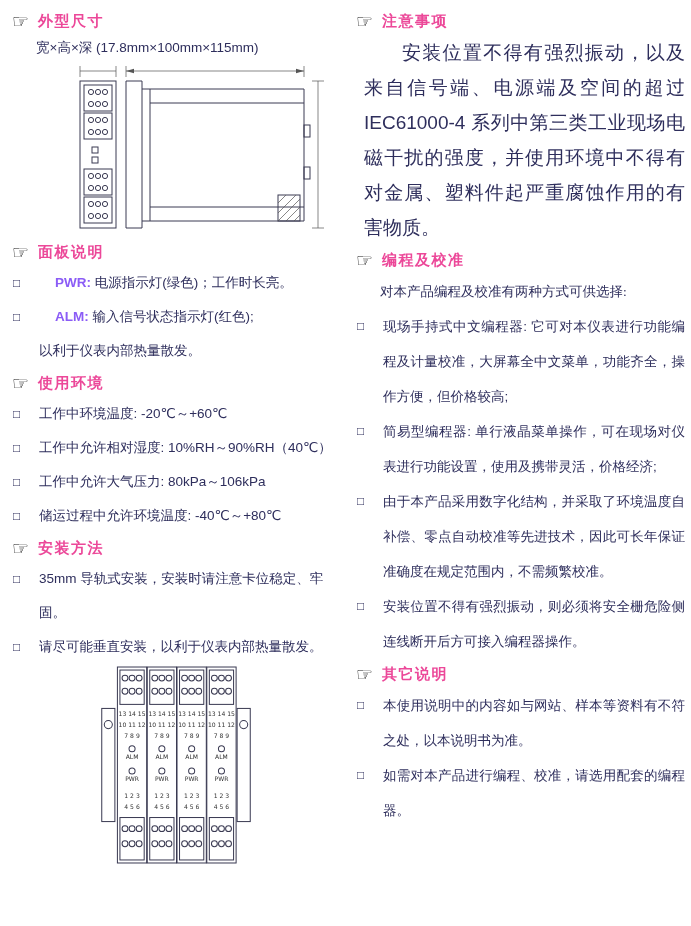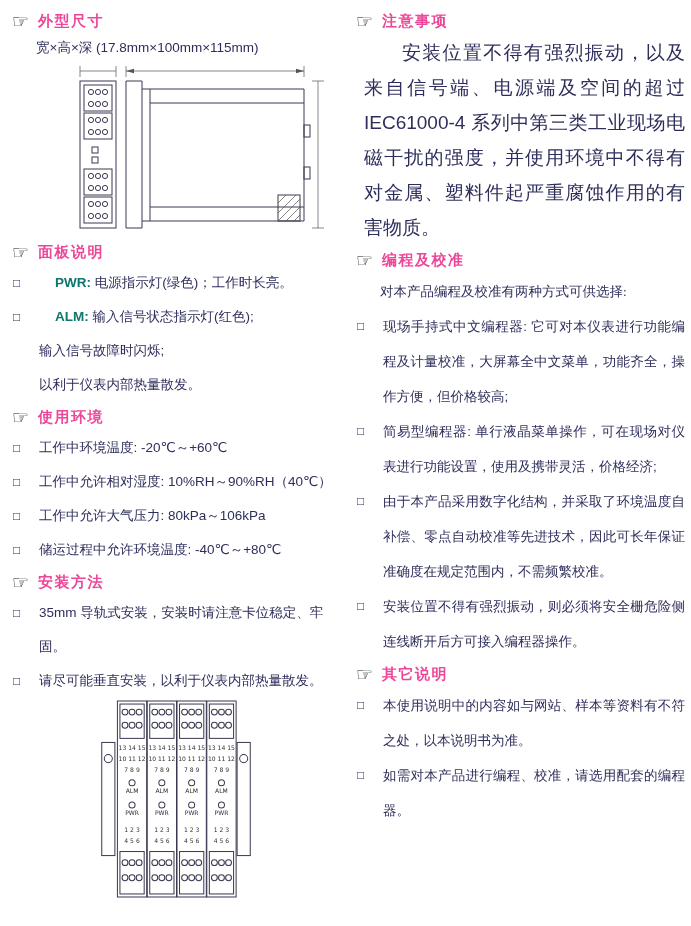--- a/index.html
+++ b/index.html
@@ -11,21 +11,21 @@
   .page{display:flex;padding:6px 6px 0 10px;gap:13px;}
   .col{width:331px;}
   .sec-header{display:flex;align-items:center;gap:9px;margin:6px 0 4px 2px;}
   .hand{font-size:19px;color:#111;line-height:1;}
   .sec-title{font-weight:bold;font-size:15px;color:#ec4899;letter-spacing:1.5px;}
   .sub-line{font-size:13.5px;margin:8px 0 2px 26px;}
   .item{display:flex;font-size:13.5px;line-height:34px;}
   .r-col .item{line-height:35px;}
   .item .bullet{flex:0 0 26px;font-size:12px;padding-left:3px;}
   .item .itxt{flex:1;}
-  .item .itxt b{color:#0f766e;padding-left:16px;}
+  .item .itxt b{color:#8b5cf6;padding-left:16px;}
   .just{text-align:justify;}
   .r-para{font-size:19px;line-height:35px;text-indent:2em;text-align:justify;margin:2px 0 0 10px;}
   .r-intro{font-size:13.5px;line-height:35px;margin-left:26px;font-family:Liberation Serif, serif;}
   .outline-wrap{margin:6px 0 2px 30px;}
   .fig-wrap{text-align:center;margin-top:2px;}
   svg .ln{fill:none;stroke:#3a3a52;stroke-width:1;}
   svg .dim line{stroke:#555;stroke-width:0.7;}
   svg .dim .arr{fill:#555;stroke:none;}
   svg .hatch path{stroke:#555;stroke-width:0.7;fill:none;}
   svg text.tlbl{font-size:6px;text-anchor:middle;fill:#333;stroke:none;font-family:"DejaVu Sans",sans-serif;}
@@ -117,24 +117,20 @@
     <div class="item">
       <span class="bullet">□</span>
       <span class="itxt"><b>PWR:</b><span> 电源指示灯(绿色)；工作时长亮。</span></span>
     </div>
     <div class="item">
       <span class="bullet">□</span>
       <span class="itxt"><b>ALM:</b><span> 输入信号状态指示灯(红色);</span></span>
     </div>
     <div class="item">
       <span class="bullet"></span>
-      <span class="itxt"><span>输入信号故障时闪烁;</span></span>
-    </div>
-    <div class="item">
-      <span class="bullet"></span>
       <span class="itxt"><span>以利于仪表内部热量散发。</span></span>
     </div>
 
     <div class="sec-header">
       <span class="hand">☞</span>
       <span class="sec-title">使用环境</span>
     </div>
 
     <div class="item">
       <span class="bullet">□</span>

